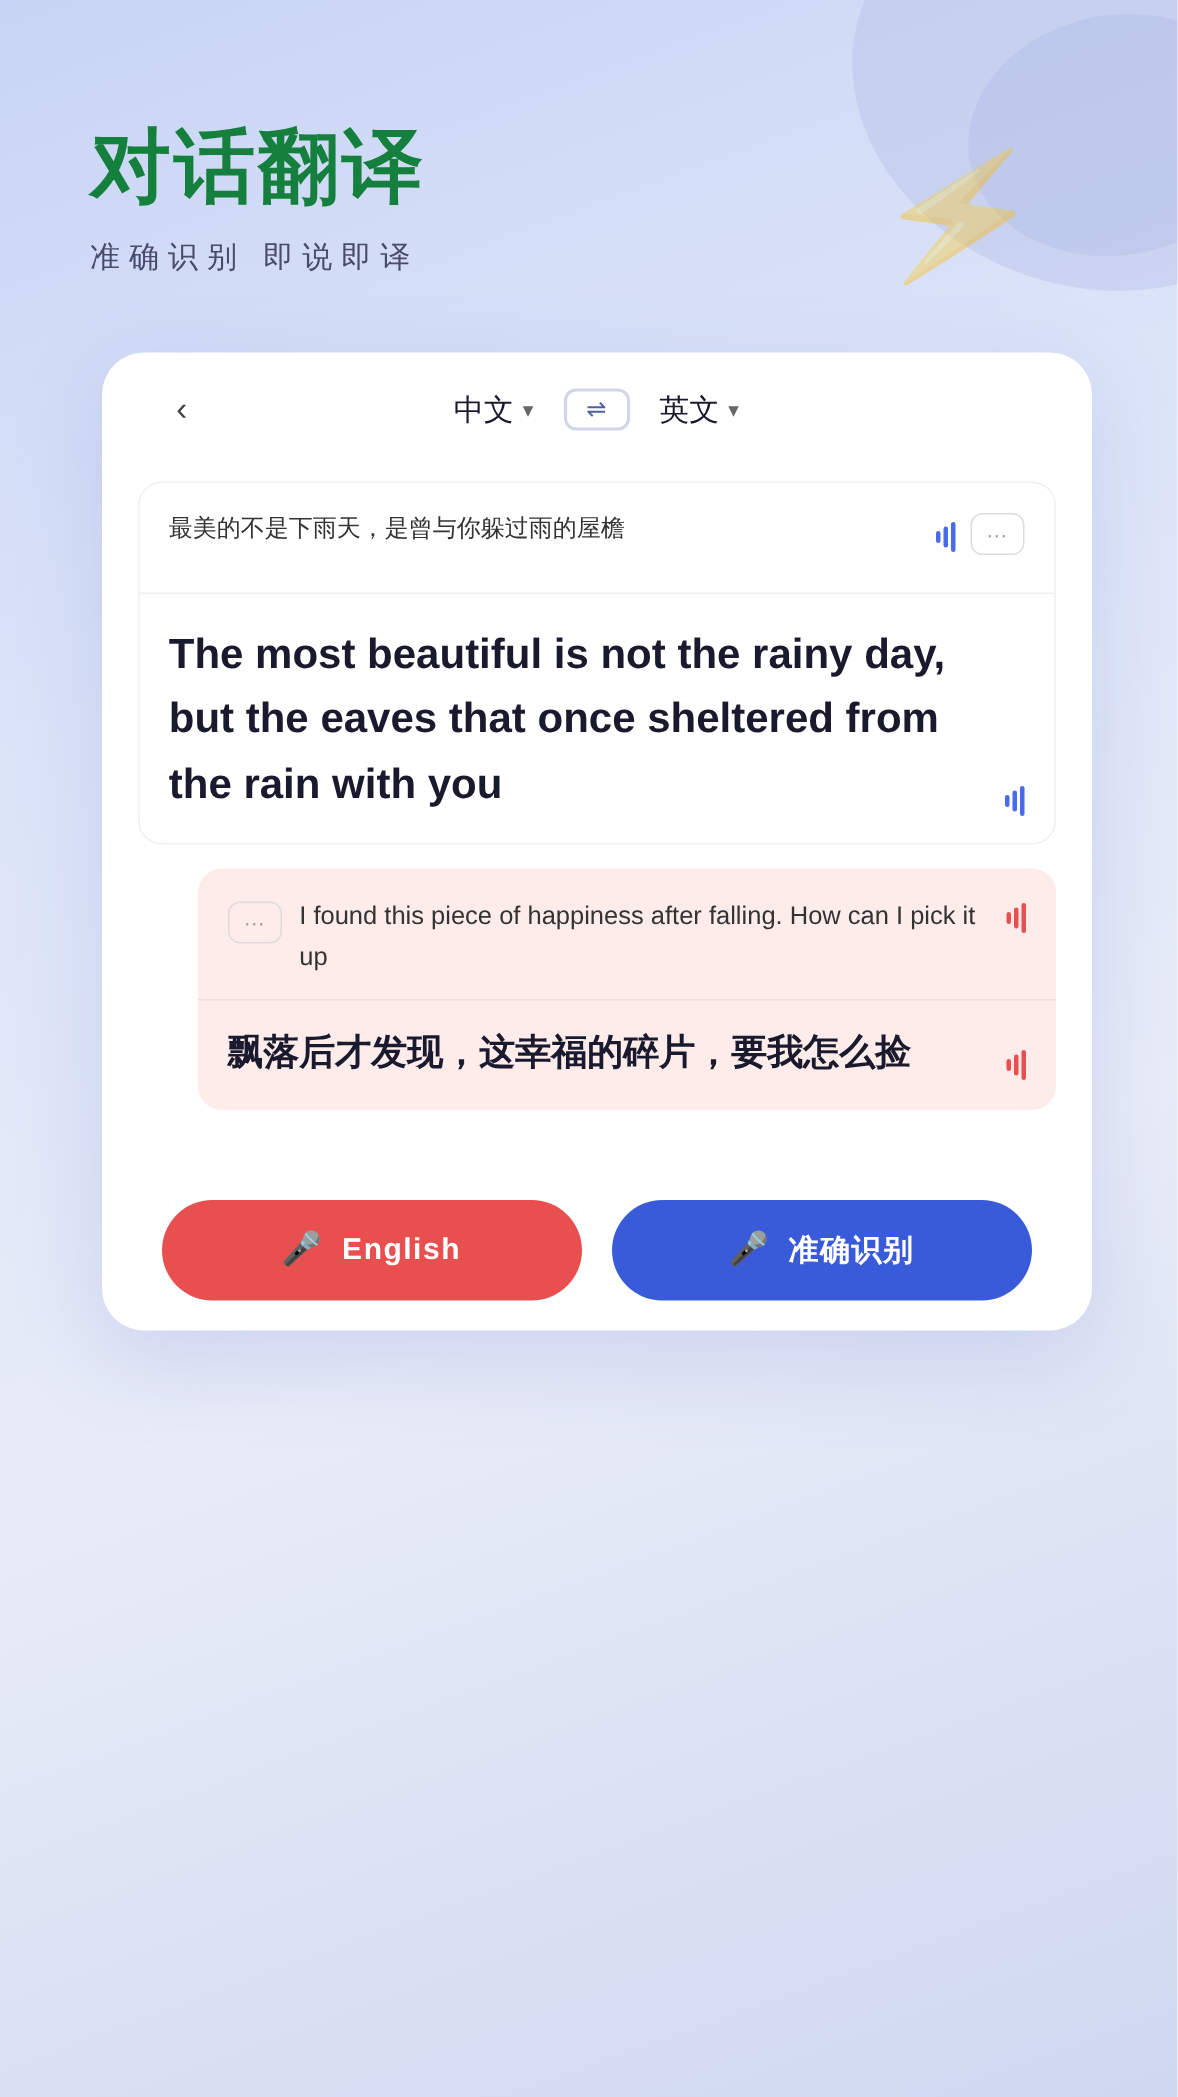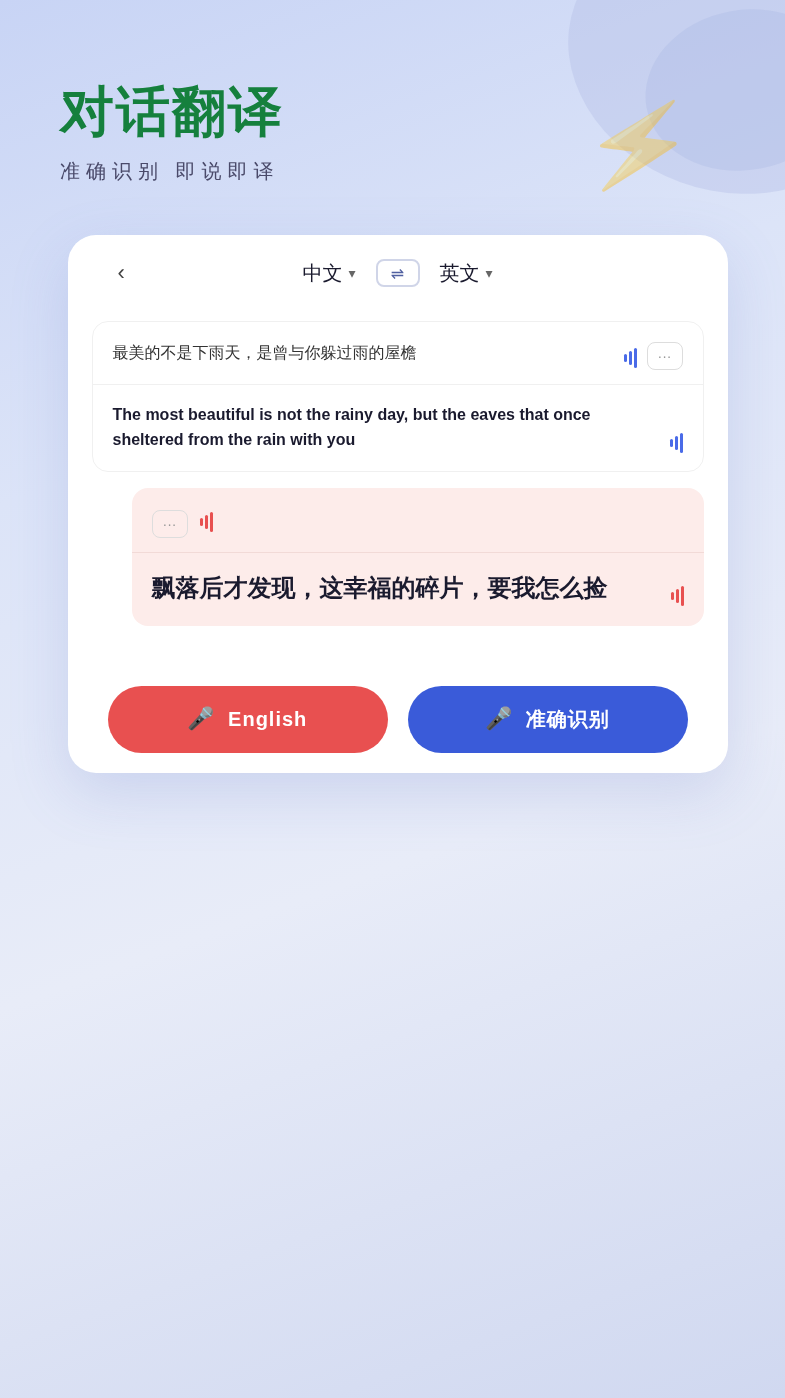--- a/index.html
+++ b/index.html
@@ -122,21 +122,21 @@
       background: white;
       border: 1px solid #f0f0f0;
     }
 
     .message-block.right-block {
       background: #fdecea;
       margin-left: 40px;
     }
 
     .msg-original {
-      padding: 18px 20px 14px 20px;
+      padding: 18px 20px 25px 20px;
       display: flex;
       align-items: flex-start;
       gap: 12px;
       border-bottom: 1px solid #f0f0f0;
     }
 
     .msg-text-original {
       flex: 1;
       font-size: 16px;
       color: #333;
@@ -169,21 +169,21 @@
       color: #999;
       font-size: 14px;
       cursor: pointer;
     }
 
     .msg-translation {
       padding: 18px 20px;
     }
 
     .msg-text-translation {
-      font-size: 16px;
+      font-size: 28px;
       font-weight: 600;
       color: #1a1a2e;
       line-height: 1.55;
       flex: 1;
     }
 
     .msg-translation-inner {
       display: flex;
       align-items: flex-end;
       gap: 12px;
@@ -366,20 +366,21 @@
         </div>
       </div>
 
       <div class="message-block right-block">
         <div class="right-block-inner">
 
           <div class="right-original-row">
             <div class="more-icon-box left-more">
               <span>···</span>
             </div>
+            <span class="msg-text-original" style="font-size:17px;">I found this piece of happiness after falling. How can I pick it up</span>
             <div class="msg-icon-area">
               <span class="sound-icon red">
                 <span class="sound-wave" style="color:#e85050;">
                   <span></span>
                     <span></span>
                     <span></span>
                 </span>
               </span>
             </div>
           </div>

